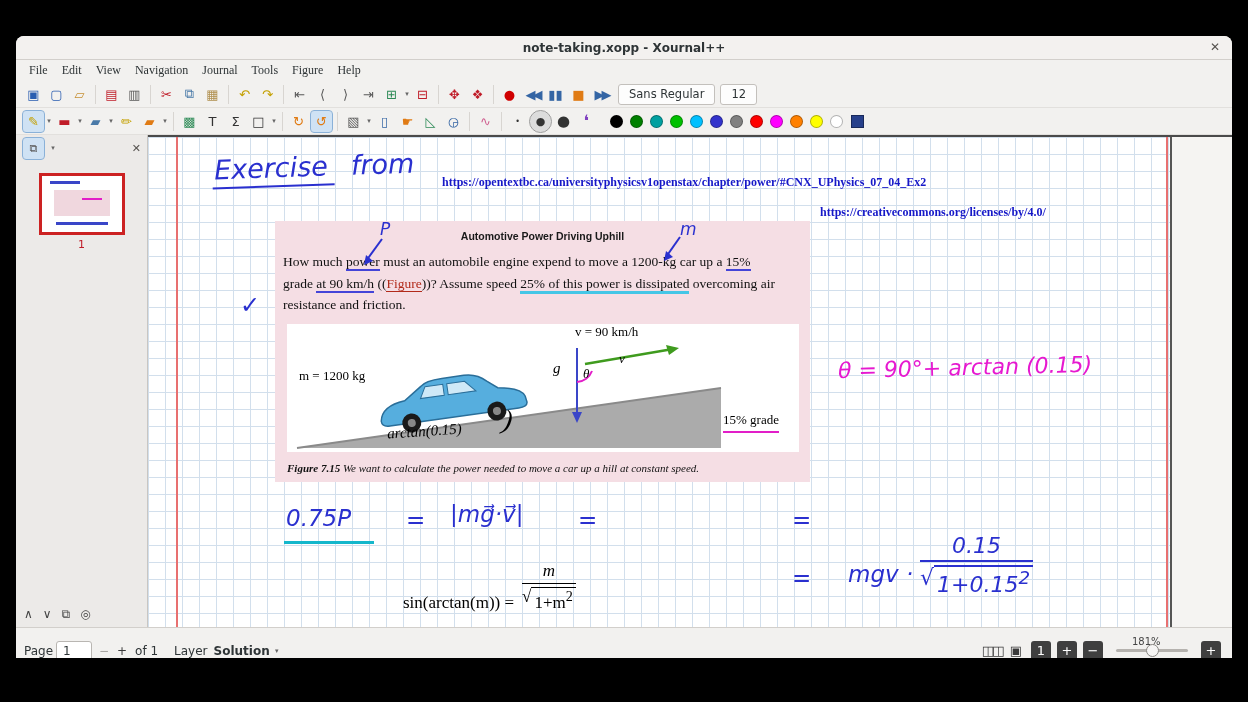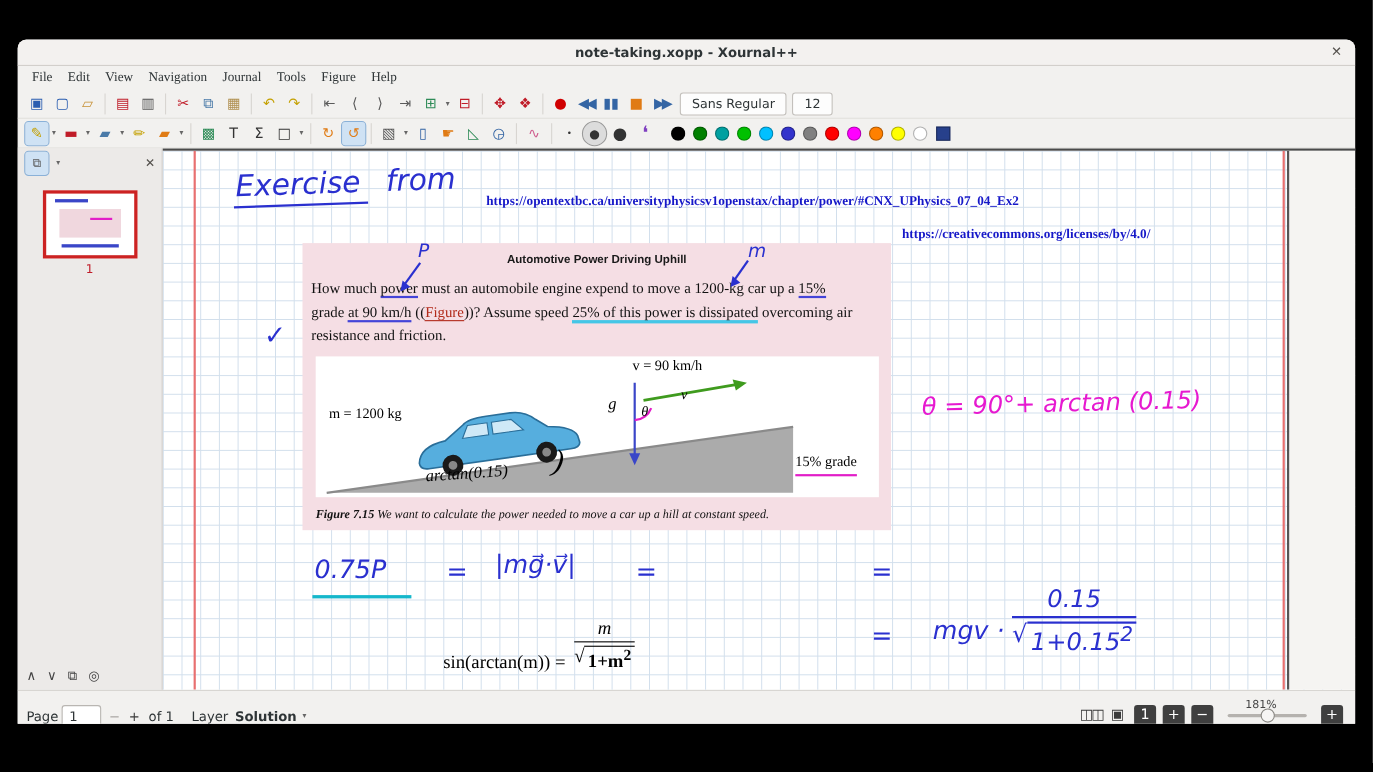--- a/index.html
+++ b/index.html
@@ -77,21 +77,21 @@
              font-style:italic; color:#111; white-space:nowrap; }
 
   .frac { display:inline-flex; flex-direction:column; align-items:center; }
   .fnum { padding:0 10px; }
   .fbar { width:100%; height:0; border-top:2px solid currentColor; margin:2px 0; }
   .fden { display:inline-flex; align-items:flex-start; padding-top:1px; }
   .rootbody { border-top:2px solid currentColor; padding:0 3px; }
   .latexline { display:inline-flex; align-items:flex-end; gap:8px; font-family:"Liberation Serif",serif;
                font-size:17px; color:#000; }
   .latexline .fbar { border-top-width:1.5px; }
-  .latexline .rootbody { border-top-width:1.5px;font-weight:bold; }
+  .latexline .rootbody { border-top-width:1.5px; }
 
   .statusbar { height:46px; background:#f2f1ef; border-top:1px solid #d2cfcb; display:flex; align-items:center;
                padding:0 8px; font-size:12px; color:#2e3436; }
   .sb-input { width:36px; height:20px; background:#fff; border:1px solid #b9b6b2; border-radius:3px;
               display:inline-flex; align-items:center; padding-left:6px; margin:0 3px; }
   .sb-flat { width:18px; height:20px; display:inline-flex; align-items:center; justify-content:center; color:#3a3a3a; }
   .sb-flat.dim { color:#a5a29e; }
   .sb-dark { width:20px; height:20px; background:#3f3f3f; color:#fff; display:inline-flex; align-items:center;
              justify-content:center; border-radius:3px; font-size:13px; margin:0 3px; }
   .sb-icon { width:22px; height:20px; display:inline-flex; align-items:center; justify-content:center;

